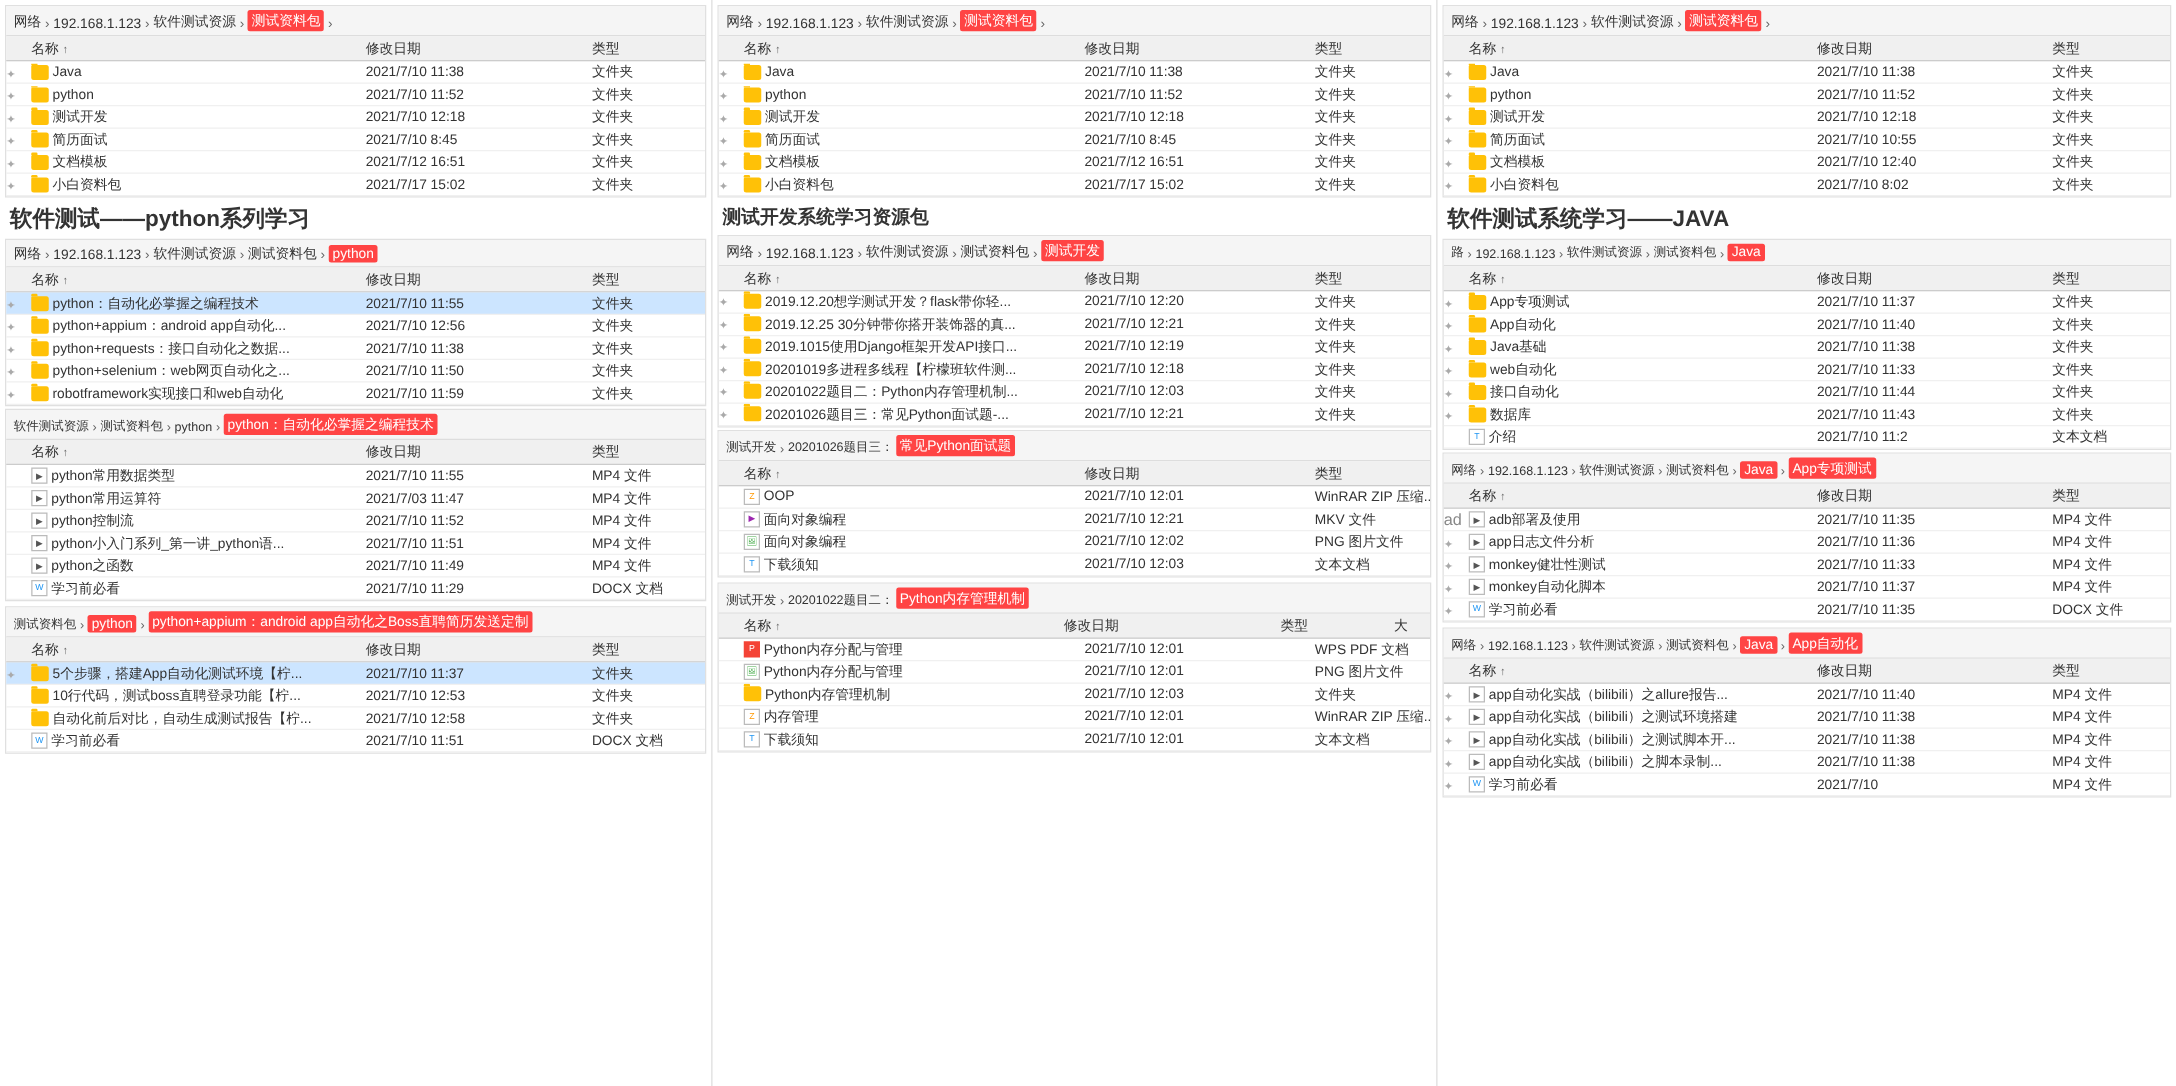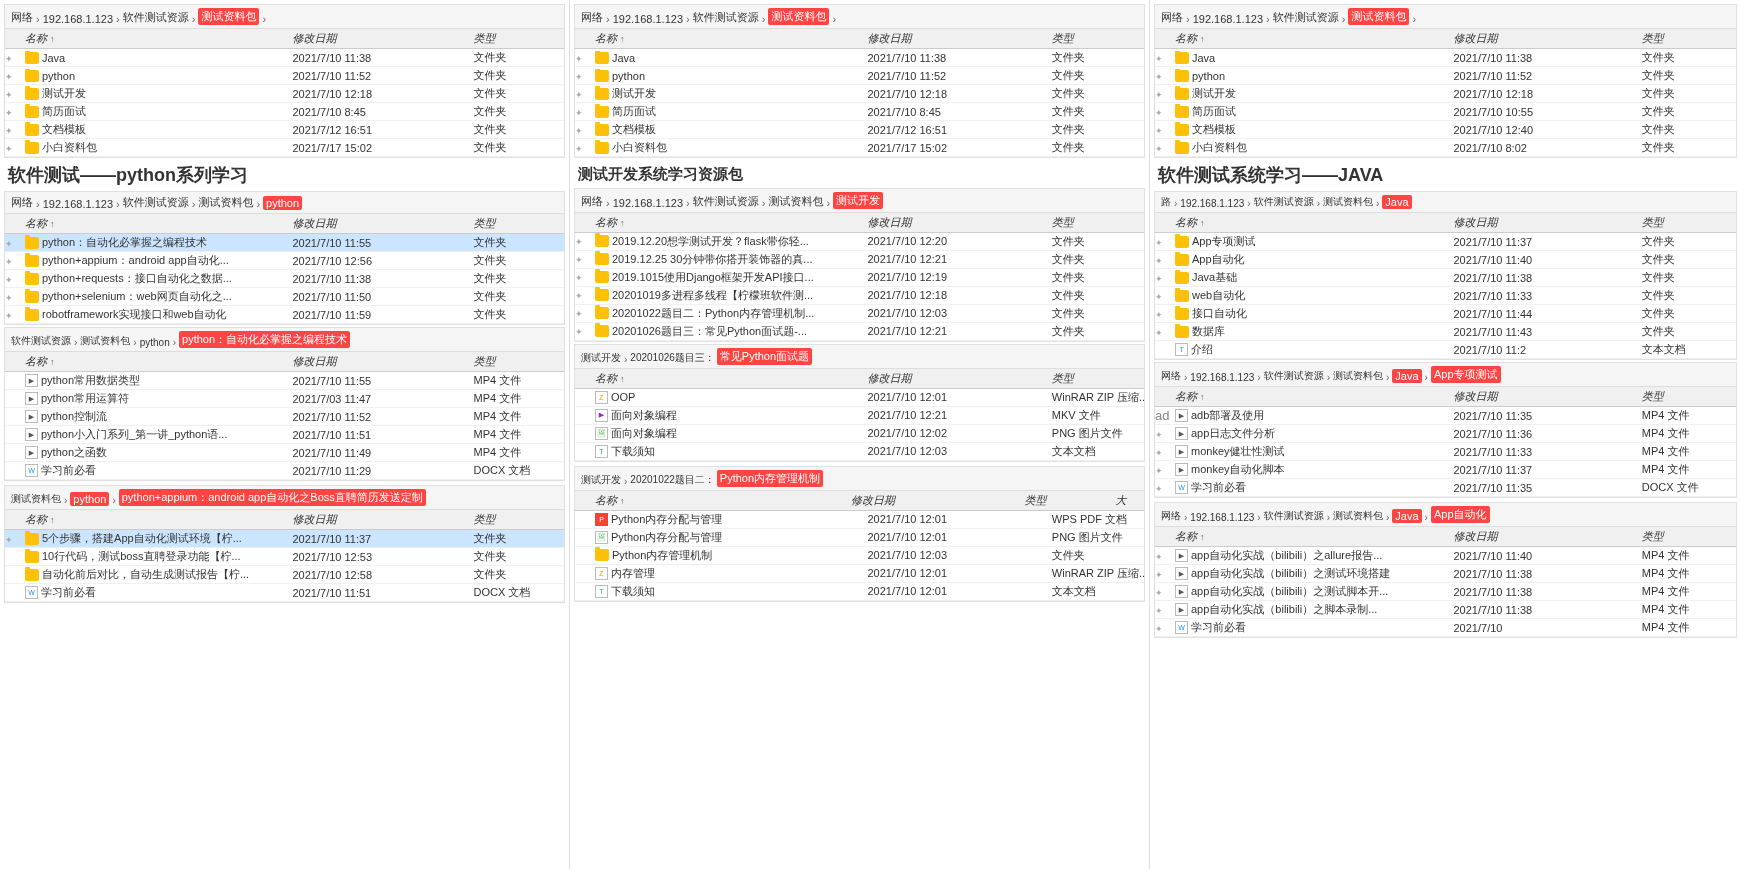--- a/index.html
+++ b/index.html
@@ -13,21 +13,21 @@
     .right-col { flex: 1; display: flex; flex-direction: column; padding: 4px; gap: 2px; }
     
     .file-block { border: 1px solid #e0e0e0; background: white; }
     .file-block-header { background: #f5f5f5; border-bottom: 1px solid #ddd; padding: 3px 6px; display: flex; align-items: flex-end; gap: 2px; font-size: 11px; color: #333; }
     .bc-item { color: #333; }
     .bc-sep { color: #666; margin: 0 1px; }
     .bc-highlight { background: #ff4444; color: white; padding: 1px 3px; border-radius: 2px; font-size: 11px; }
     
     .tbl { width: 100%; }
     .tbl-header { display: flex; background: #f0f0f0; border-bottom: 1px solid #ccc; }
-    .th { padding: 2px 4px; font-size: 11px; color: #333; font-style: italic; }
+    .th { padding: 2px 4px; font-size: 11px; color: #333; }
     .th-name { flex: 3; }
     .th-date { flex: 2; }
     .th-type { flex: 1; }
     .th-size { flex: 1; }
     
     .tbl-row { display: flex; align-items: center; border-bottom: 1px solid #f0f0f0; min-height: 18px; }
     .tbl-row.sel { background: #cce5ff; }
     
     .td { padding: 1px 4px; font-size: 11px; color: #333; overflow: hidden; white-space: nowrap; }
     .td-name { flex: 3; display: flex; align-items: center; gap: 3px; text-overflow: ellipsis; overflow: hidden; }

